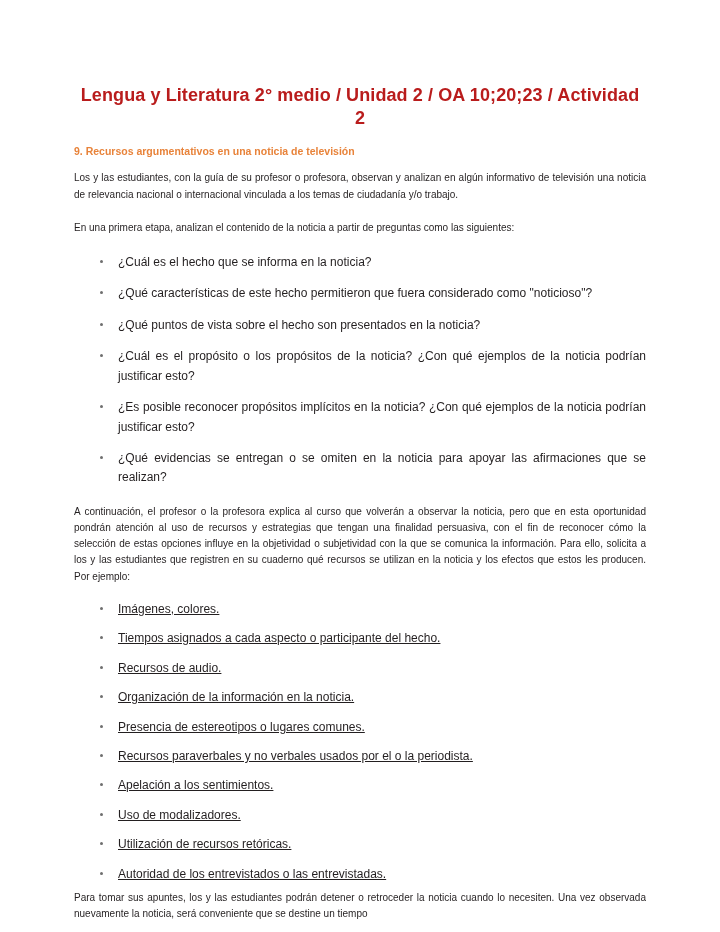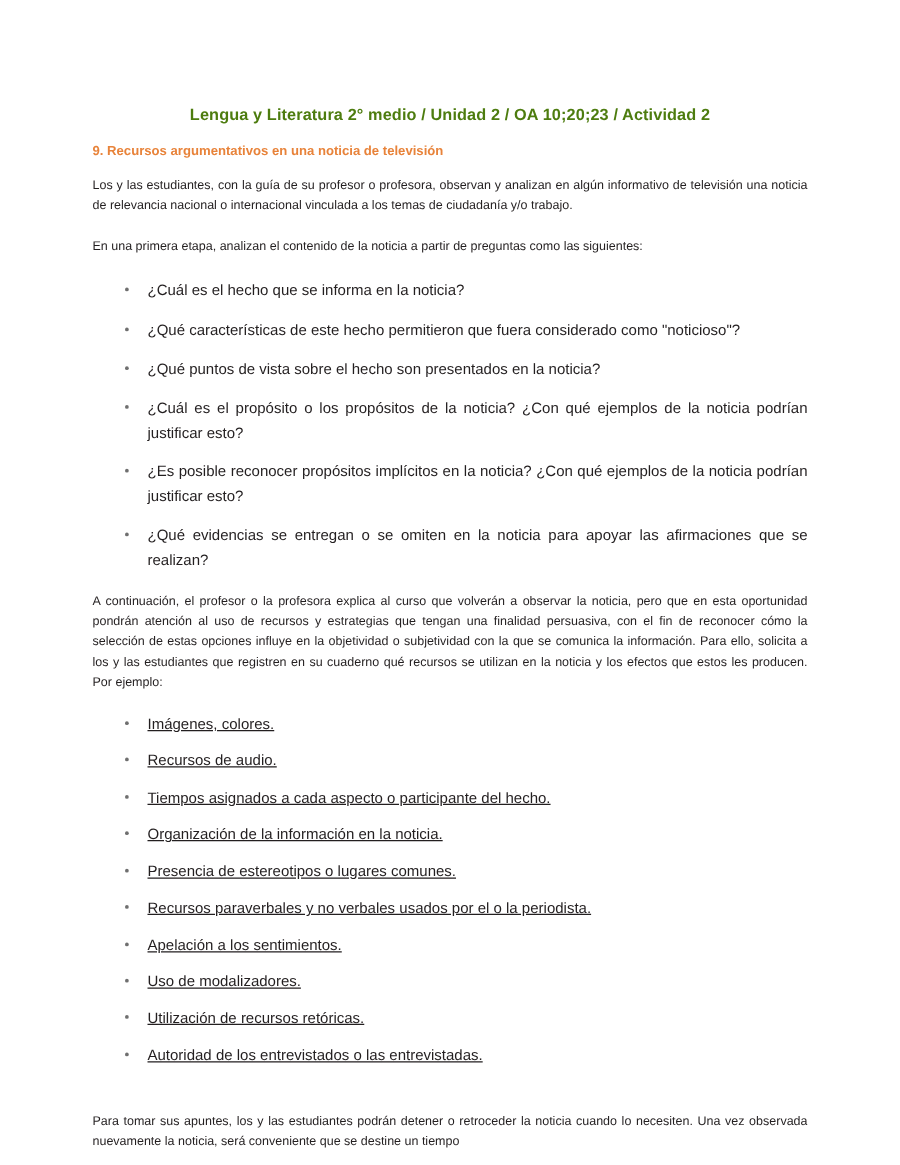--- a/index.html
+++ b/index.html
@@ -16,22 +16,22 @@
   }
   .page {
     position: relative;
     width: 720px;
     height: 932px;
     box-sizing: border-box;
     padding: 84px 74px 0 74px;
   }
   .doc-title {
     text-align: center;
-    color: #4d7c0f;
-    font-size: 13px;
+    color: #b91c1c;
+    font-size: 18px;
     font-weight: bold;
     letter-spacing: 0.1px;
     margin: 0 0 14px 0;
     line-height: 1.3;
   }
   .subtitle {
     color: #e8833a;
     font-size: 10.5px;
     font-weight: bold;
     margin: 0 0 12px 0;
@@ -113,22 +113,22 @@
     <li>¿Qué puntos de vista sobre el hecho son presentados en la noticia?</li>
     <li>¿Cuál es el propósito o los propósitos de la noticia? ¿Con qué ejemplos de la noticia podrían justificar esto?</li>
     <li>¿Es posible reconocer propósitos implícitos en la noticia? ¿Con qué ejemplos de la noticia podrían justificar esto?</li>
     <li>¿Qué evidencias se entregan o se omiten en la noticia para apoyar las afirmaciones que se realizan?</li>
   </ul>
 
   <p class="body-par tight">A continuación, el profesor o la profesora explica al curso que volverán a observar la noticia, pero que en esta oportunidad pondrán atención al uso de recursos y estrategias que tengan una finalidad persuasiva, con el fin de reconocer cómo la selección de estas opciones influye en la objetividad o subjetividad con la que se comunica la información. Para ello, solicita a los y las estudiantes que registren en su cuaderno qué recursos se utilizan en la noticia y los efectos que estos les producen. Por ejemplo:</p>
 
   <ul class="bullets compact">
     <li>Imágenes, colores.</li>
+    <li>Tiempos asignados a cada aspecto o participante del hecho.</li>
     <li>Recursos de audio.</li>
-    <li>Tiempos asignados a cada aspecto o participante del hecho.</li>
     <li>Organización de la información en la noticia.</li>
     <li>Presencia de estereotipos o lugares comunes.</li>
     <li>Recursos paraverbales y no verbales usados por el o la periodista.</li>
     <li>Apelación a los sentimientos.</li>
     <li>Uso de modalizadores.</li>
     <li>Utilización de recursos retóricas.</li>
     <li>Autoridad de los entrevistados o las entrevistadas.</li>
   </ul>
 
   <div class="clip-bottom">

